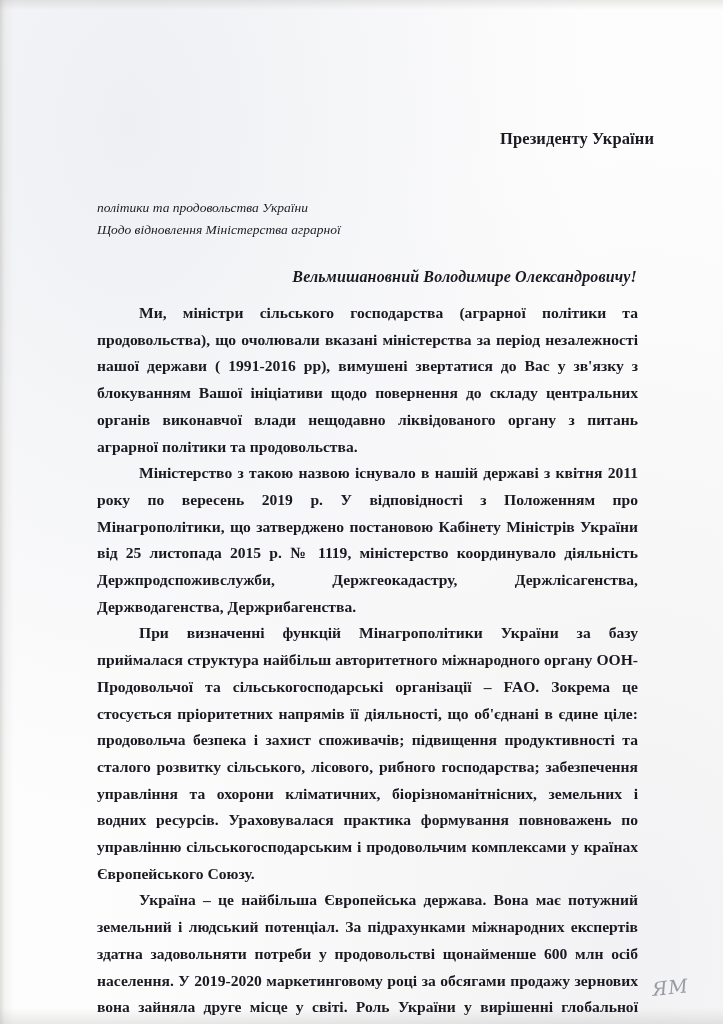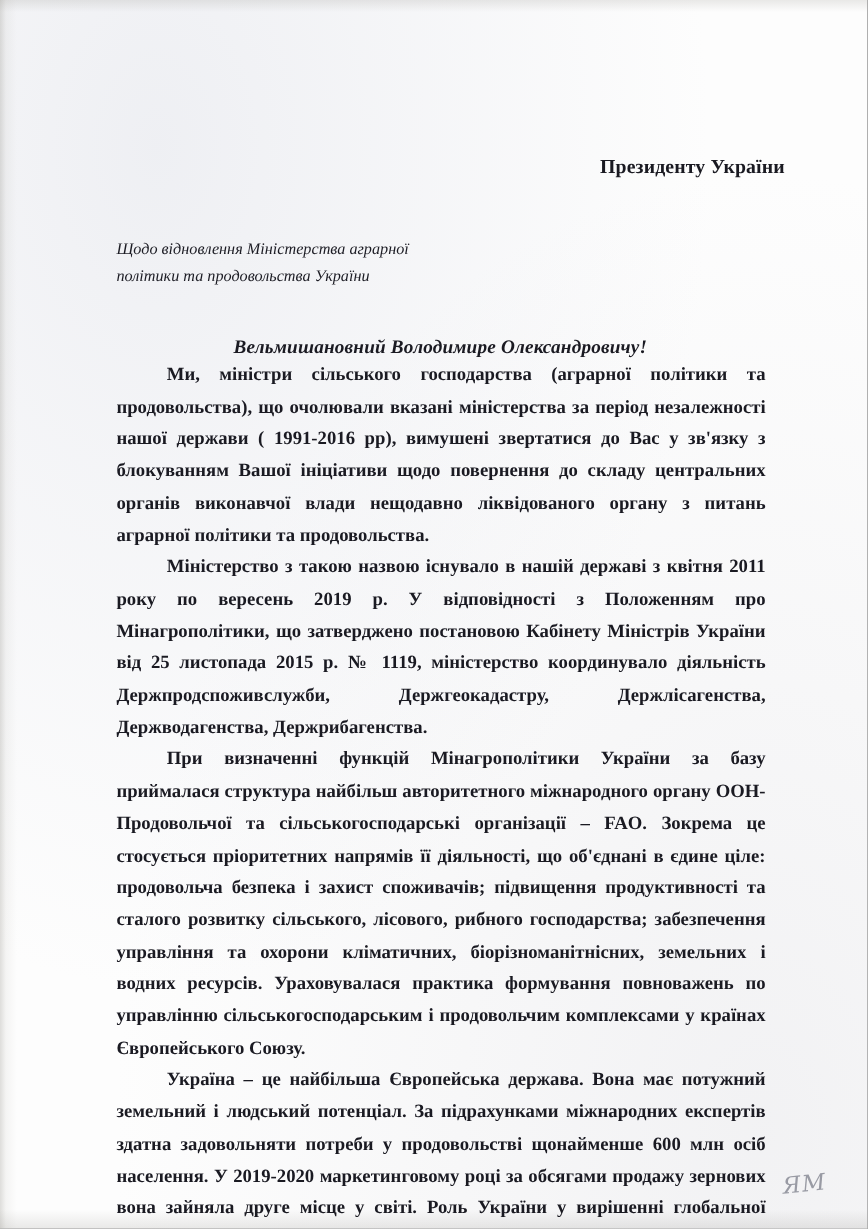--- a/index.html
+++ b/index.html
@@ -84,26 +84,25 @@
     color: #1c1c24;
   }
   .subject span { display: block; }
 
   
   .salutation {
     position: absolute;
     left: 97px;
     top: 268px;
     width: 540px;
-    text-align: center;
+    text-align: right;
     font-weight: bold;
     font-style: italic;
     font-size: 16px;
     letter-spacing: 0.15px;
-    margin-top: 13px;
   }
 
   
   .body-text {
     position: absolute;
     left: 97px;
     top: 300px;
     width: 541px;
     font-size: 15.6px;
     line-height: 26.7px;
@@ -140,22 +139,22 @@
   <div class="scan-tint"></div>
   <div class="scan-edge-left"></div>
   <div class="scan-edge-top"></div>
   <div class="scan-edge-bottom"></div>
 
   <div class="addressee">
     <span class="line-1">Президенту України</span>
   </div>
 
   <div class="subject">
+    <span>політики та продовольства України</span>
     <span>Щодо відновлення Міністерства аграрної</span>
-    <span>політики та продовольства України</span>
   </div>
 
   <div class="salutation">Вельмишановний Володимире Олександровичу!</div>
 
   <div class="body-text">
     <p>Ми, міністри сільського господарства (аграрної політики та продовольства), що очолювали вказані міністерства за період незалежності нашої держави ( 1991-2016 рр), вимушені звертатися до Вас у зв'язку з блокуванням Вашої ініціативи щодо повернення до складу центральних органів виконавчої влади нещодавно ліквідованого органу з питань аграрної політики та продовольства.</p>
     <p>Міністерство з такою назвою існувало в нашій державі  з квітня 2011  року по вересень 2019 р. У відповідності з Положенням про Мінагрополітики, що затверджено постановою Кабінету Міністрів України від 25 листопада 2015 р. № 1119, міністерство координувало діяльність Держпродспоживслужби, Держгеокадастру, Держлісагенства, Держводагенства, Держрибагенства.</p>
     <p>При визначенні функцій Мінагрополітики України за базу приймалася структура найбільш авторитетного міжнародного органу ООН-Продовольчої та сільськогосподарські організації – FAO. Зокрема це стосується пріоритетних напрямів її діяльності, що об'єднані  в єдине ціле: продовольча безпека і захист споживачів; підвищення продуктивності та сталого розвитку сільського, лісового, рибного господарства; забезпечення управління та охорони кліматичних, біорізноманітнісних, земельних і водних ресурсів. Ураховувалася практика формування повноважень по управлінню сільськогосподарським і продовольчим комплексами у країнах Європейського Союзу.</p>
     <p>Україна – це найбільша Європейська держава. Вона має потужний земельний і людський потенціал. За підрахунками міжнародних експертів здатна задовольняти потреби у продовольстві щонайменше 600 млн осіб населення. У 2019-2020 маркетинговому році за обсягами продажу зернових вона зайняла друге місце у світі. Роль України у вирішенні глобальної проблеми цілей сталого розвитку до 2030 року щодо подолання голоду, досягнення продовольчої безпеки, поліпшення харчування і сприяння сталому розвитку сільського господарству, буде зростати.</p>
   </div>

